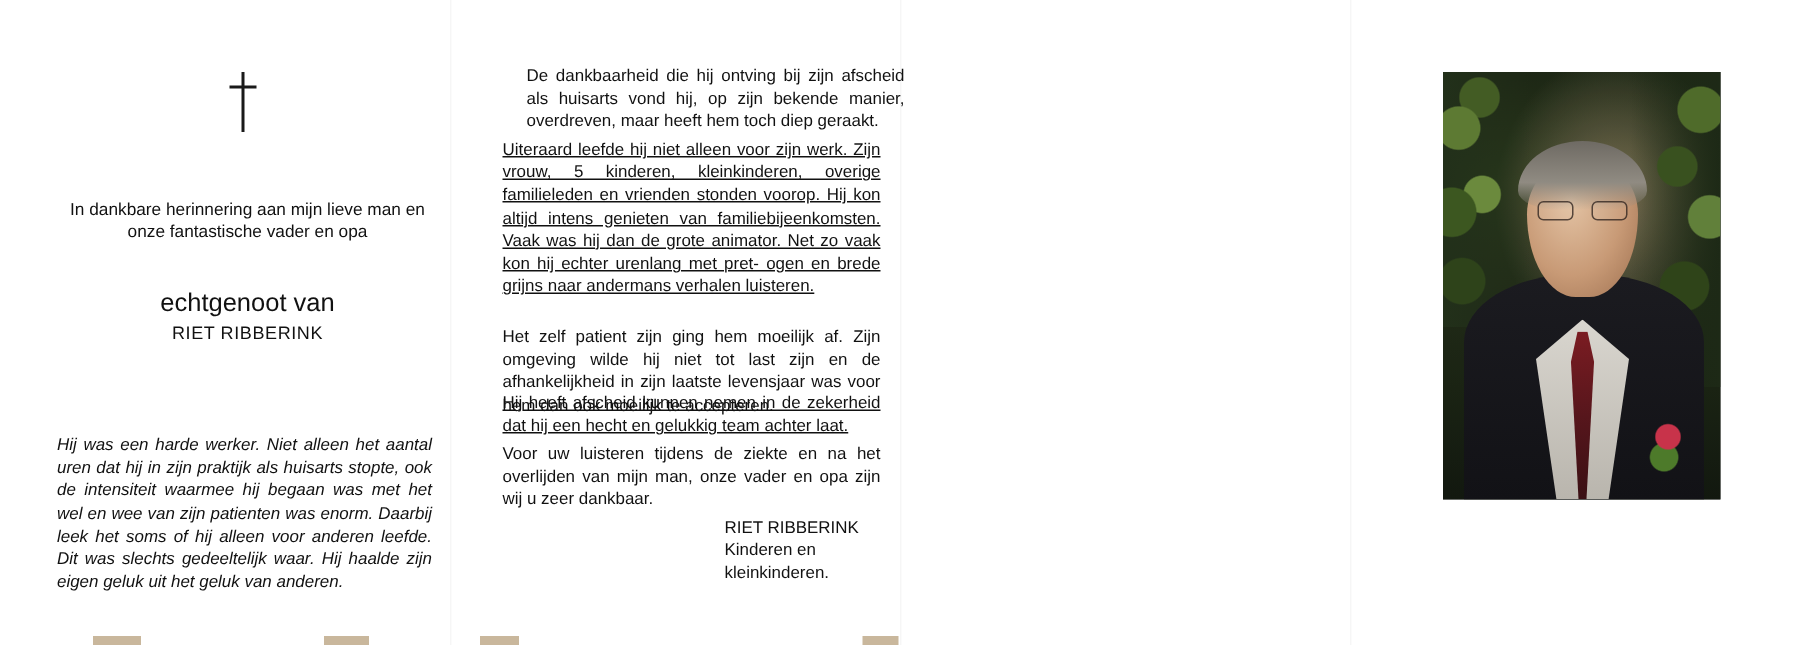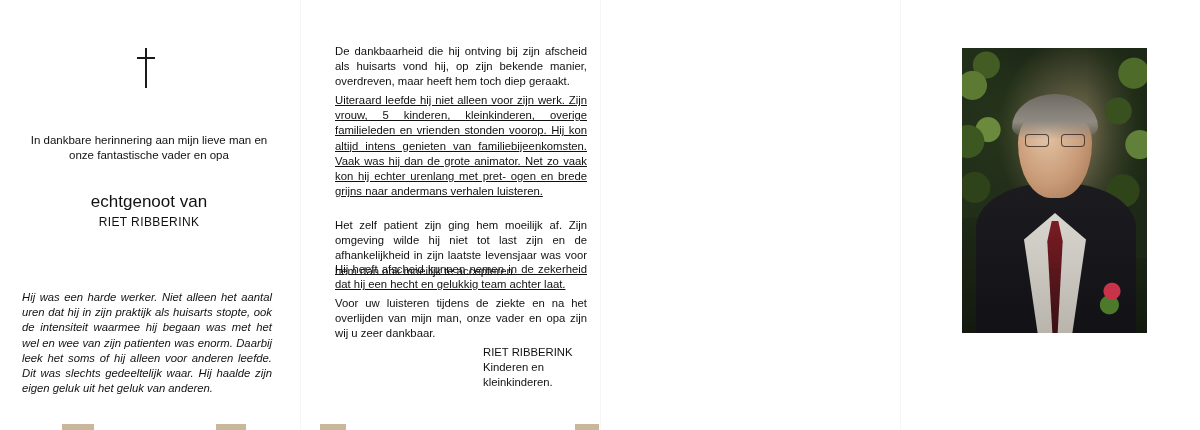--- a/index.html
+++ b/index.html
@@ -17,21 +17,21 @@
   .card {
     position: relative;
     width: 1200px;
     height: 430px;
     background: #ffffff;
   }
 
   
   .panel-left {
     position: absolute;
-    left: 0;
+    left: 16px;
     top: 0;
     width: 300px;
     height: 430px;
   }
   .cross {
     position: absolute;
     left: 145px;
     top: 48px;
     width: 1px;
   }
@@ -114,21 +114,21 @@
   }
   .mid-para {
     position: absolute;
     left: 0;
     width: 252px;
     font-size: 11.3px;
     line-height: 15.2px;
     text-align: justify;
     color: #111;
   }
-  .mid-para.m1 { top: 44px; }
+  .mid-para.m1 { top: 44px; margin-left: 16px; }
   .mid-para.m2 { top: 93px; text-decoration: underline; }
   .mid-para.m3 { top: 218px; }
   .mid-para.m4 { top: 262px; text-decoration: underline; }
   .mid-para.m5 { top: 296px; }
 
   .signature {
     position: absolute;
     left: 148px;
     top: 345px;
     width: 110px;

